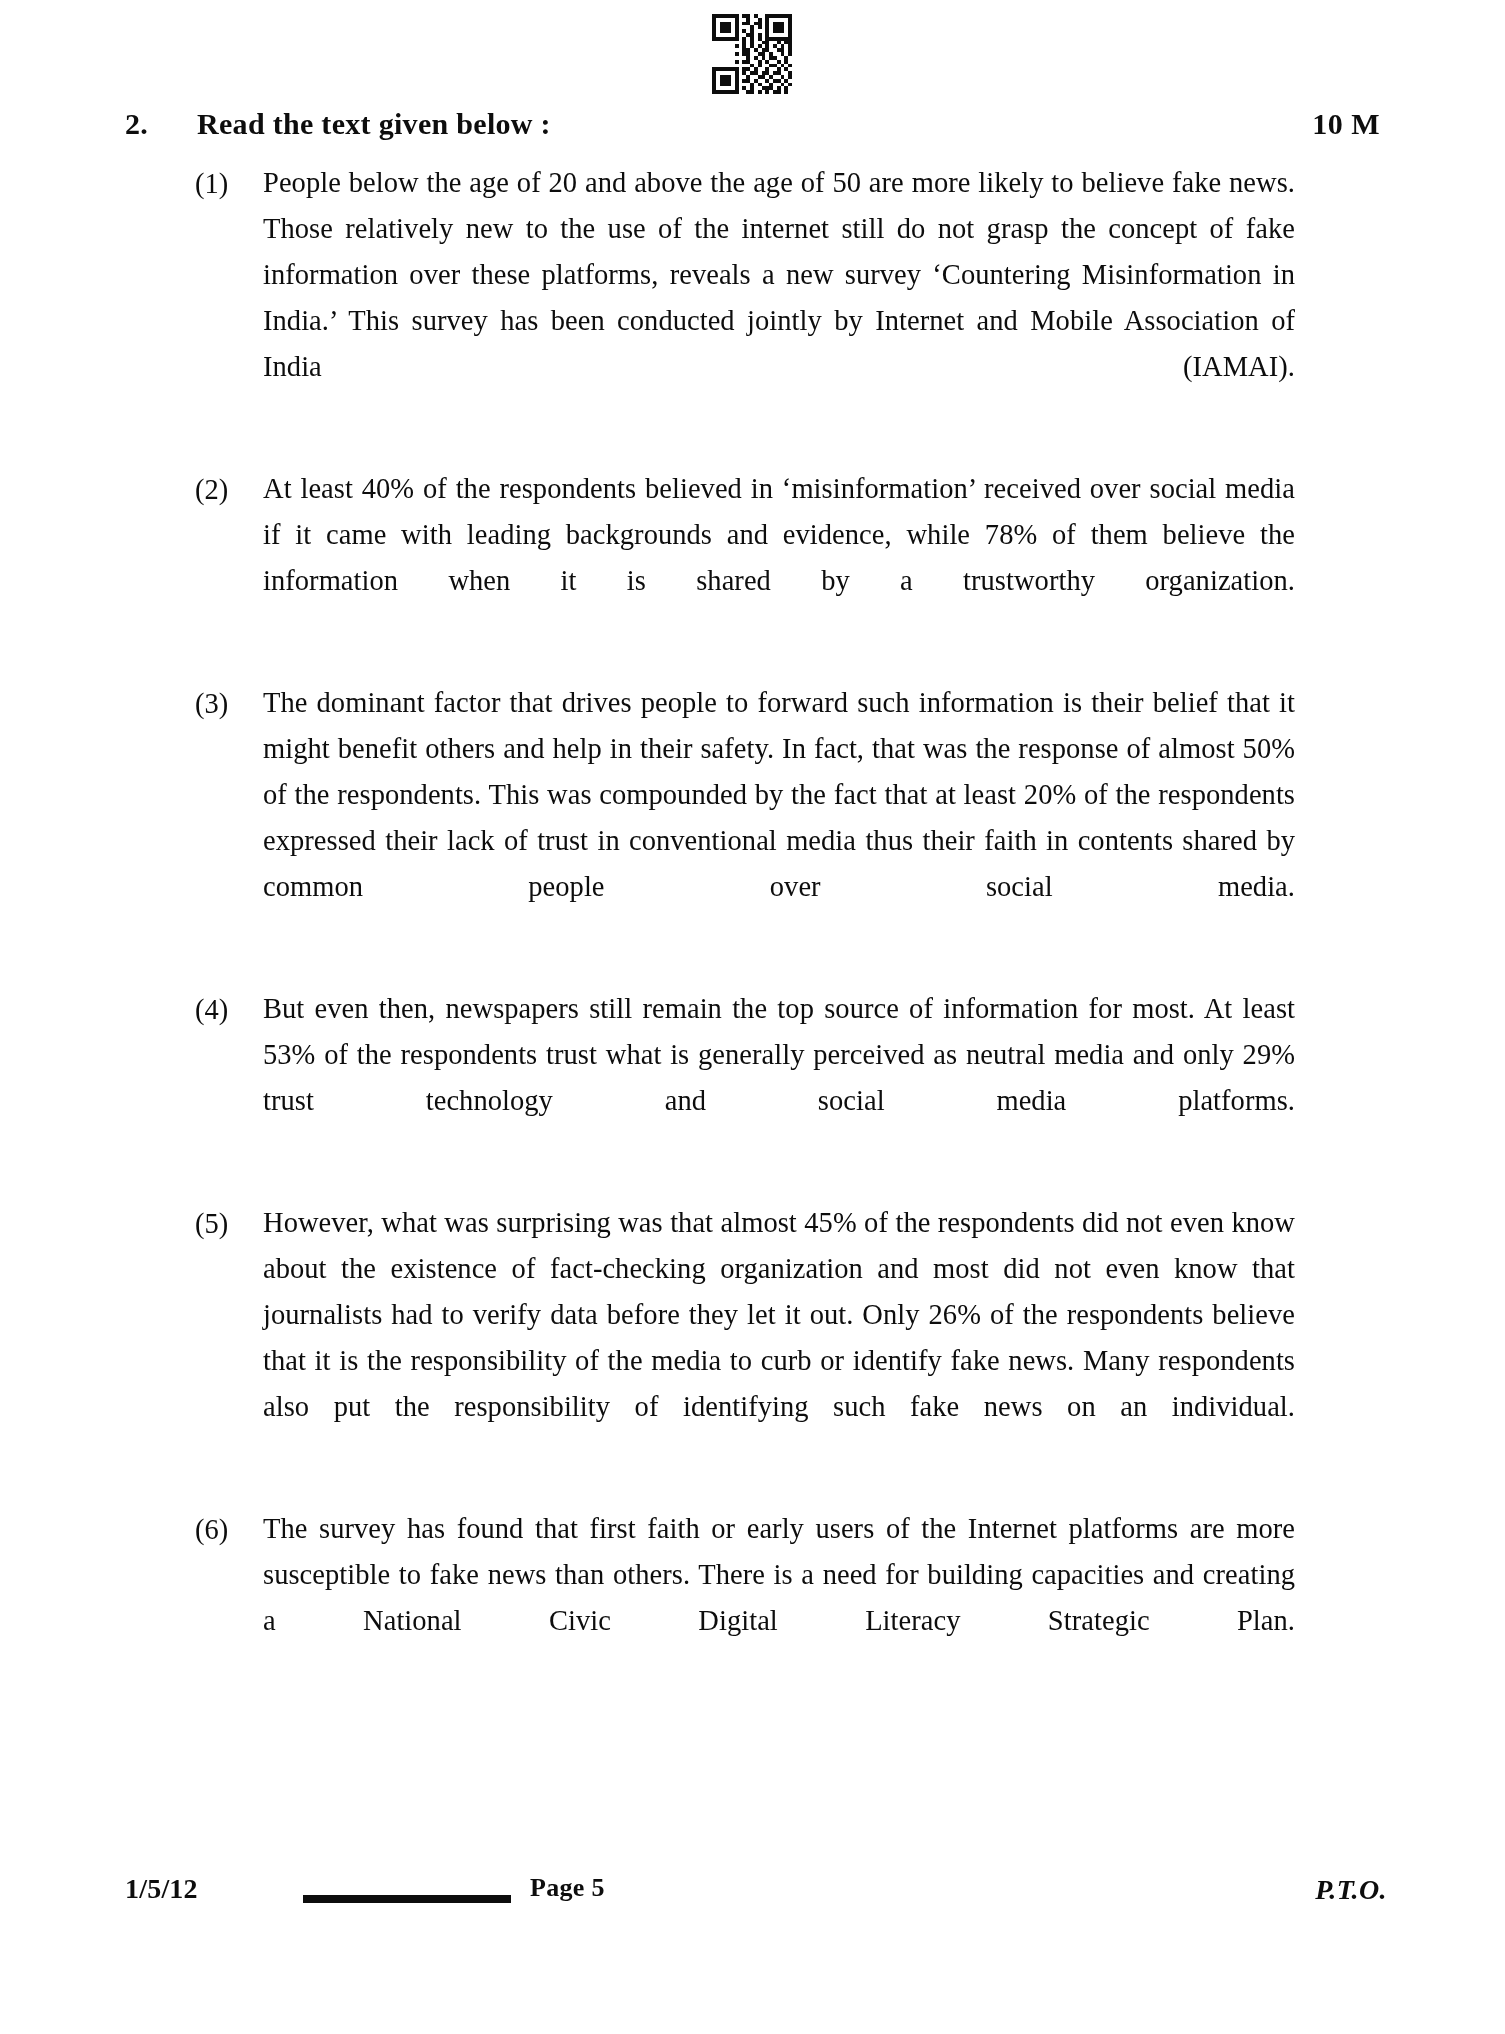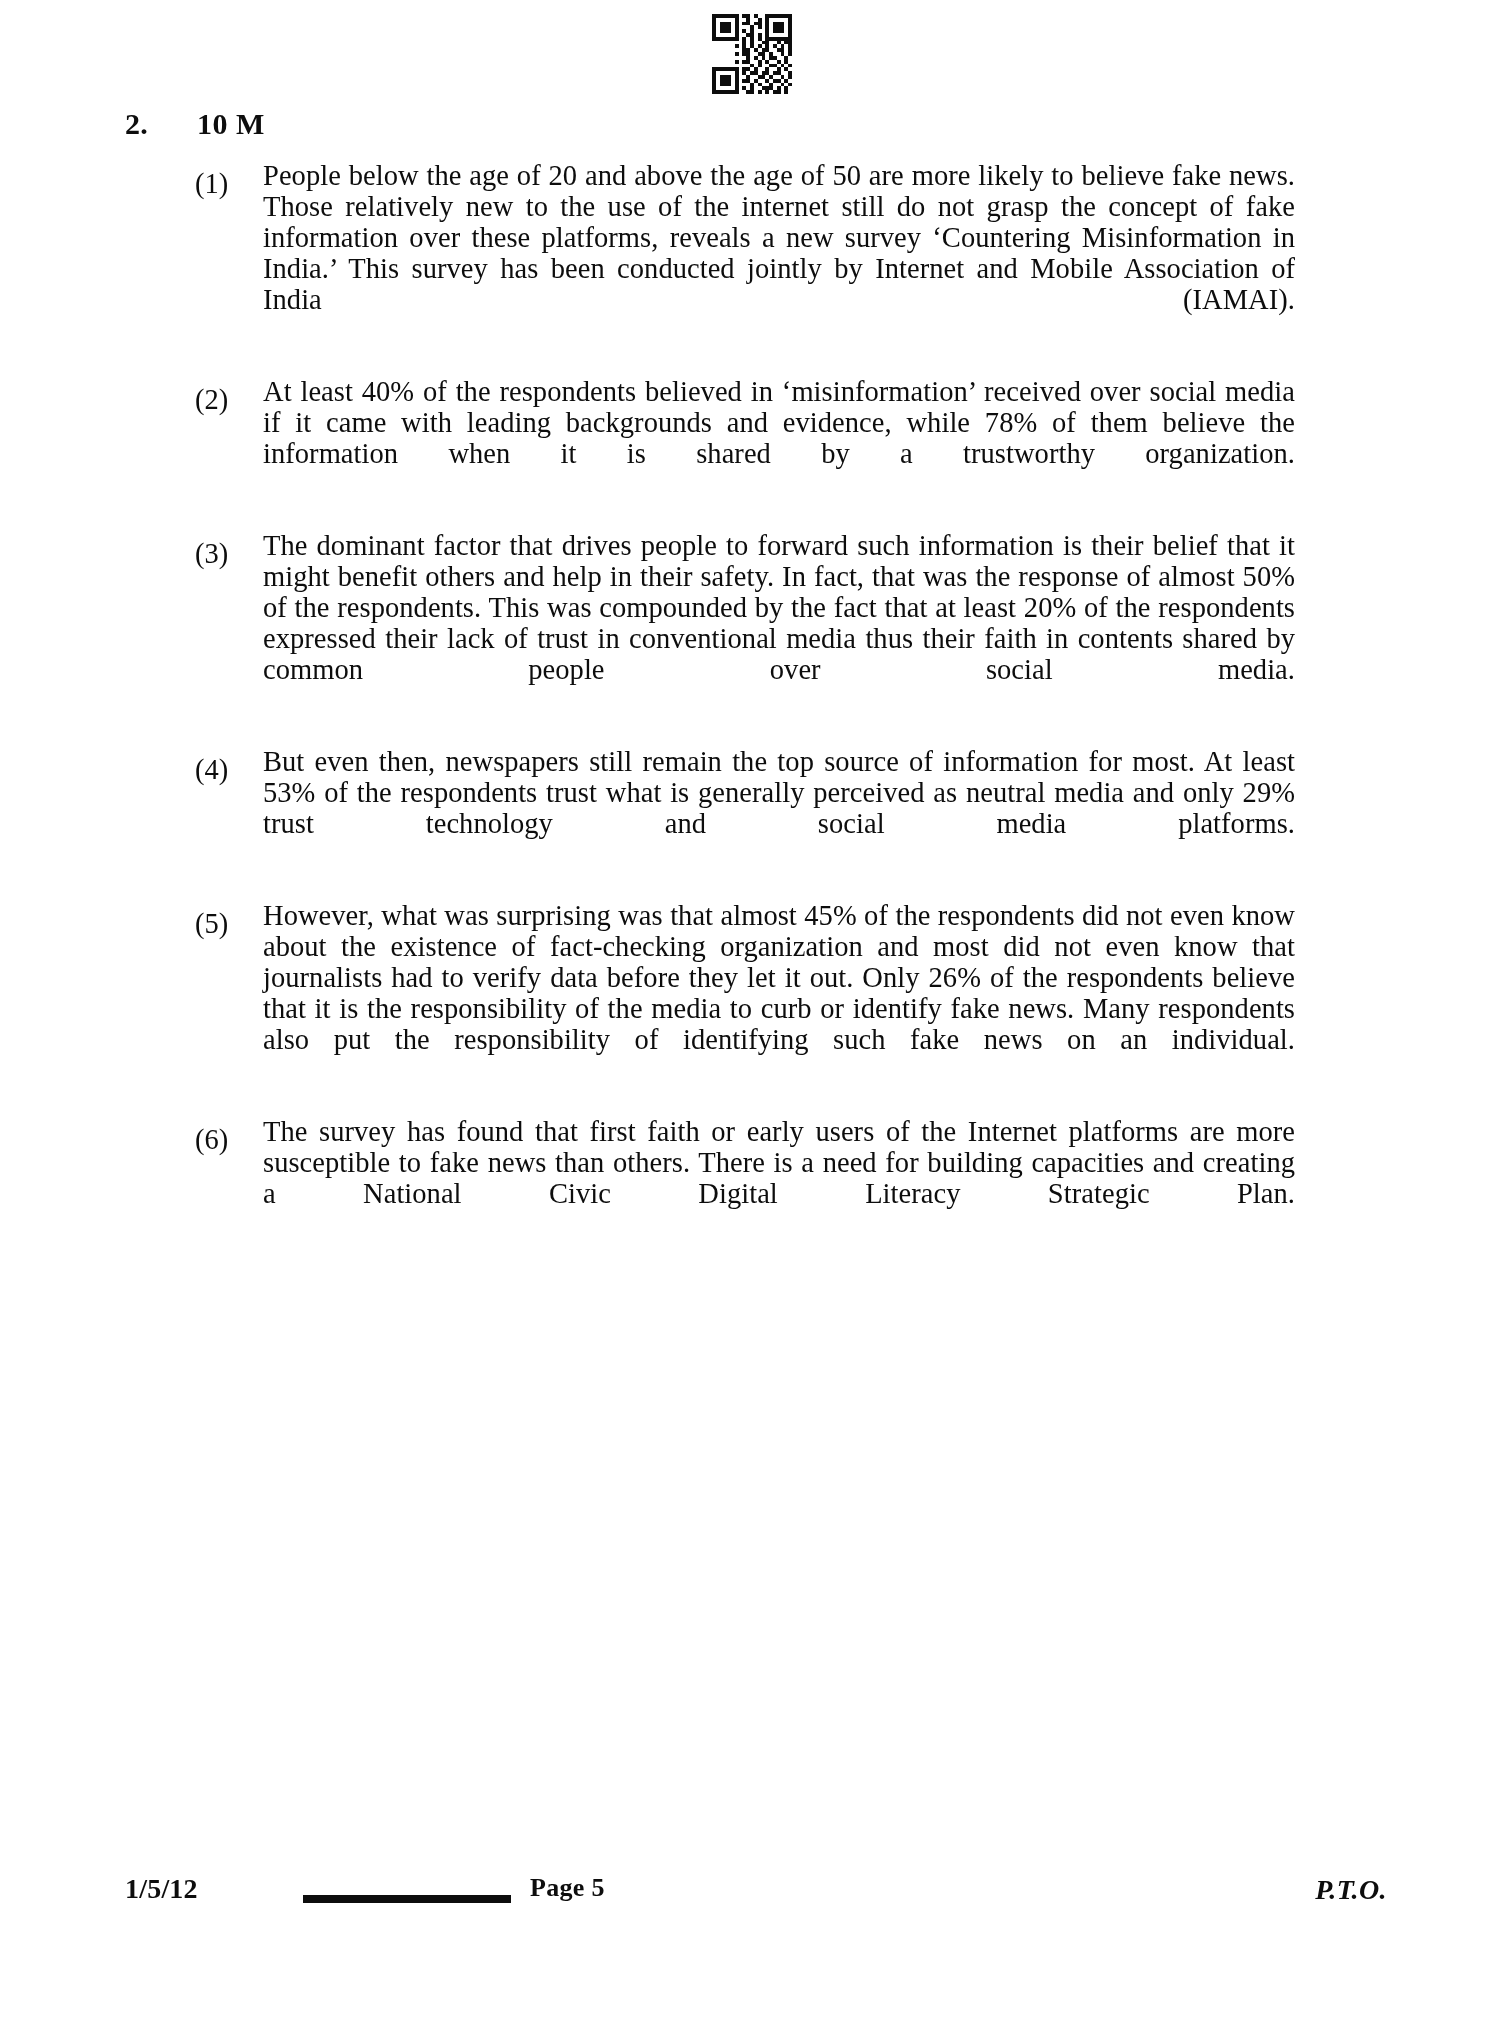--- a/index.html
+++ b/index.html
@@ -80,21 +80,21 @@
   .para-label {
     flex: 0 0 68px;
     width: 68px;
     font-size: 28.5px;
     line-height: 48.5px;
     letter-spacing: 0px;
   }
   .para-text {
     flex: 1 1 auto;
     font-size: 28.5px;
-    line-height: 31px;
+    line-height: 46px;
     text-align: justify;
     text-justify: inter-word;
     letter-spacing: 0.05px;
     word-spacing: 0.2px;
     hyphens: none;
   }
   .para-text:after {
     content: "";
     display: inline-block;
     width: 100%;
@@ -254,20 +254,21 @@
         <rect x="9" y="20" width="2" height="1"></rect>
           <rect x="12" y="20" width="1" height="1"></rect>
         <rect x="14" y="20" width="1" height="1"></rect>
           <rect x="16" y="20" width="2" height="1"></rect>
       </g>
     </svg>
   </div>
 
   <div class="q-head">
     <div class="q-num">2.</div>
+    <div class="q-title">Read the text given below :</div>
     <div class="q-marks">10 M</div>
   </div>
 
   <div class="body-block">
 
     <div class="para">
       <div class="para-label">(1)</div>
       <div class="para-text">People below the age of 20 and above the age of 50 are more likely to believe fake news. Those relatively new to the use of the internet still do not grasp the concept of fake information over these platforms, reveals a new survey ‘Countering Misinformation in India.’ This survey has been conducted jointly by Internet and Mobile Association of India (IAMAI).</div>
     </div>
 

